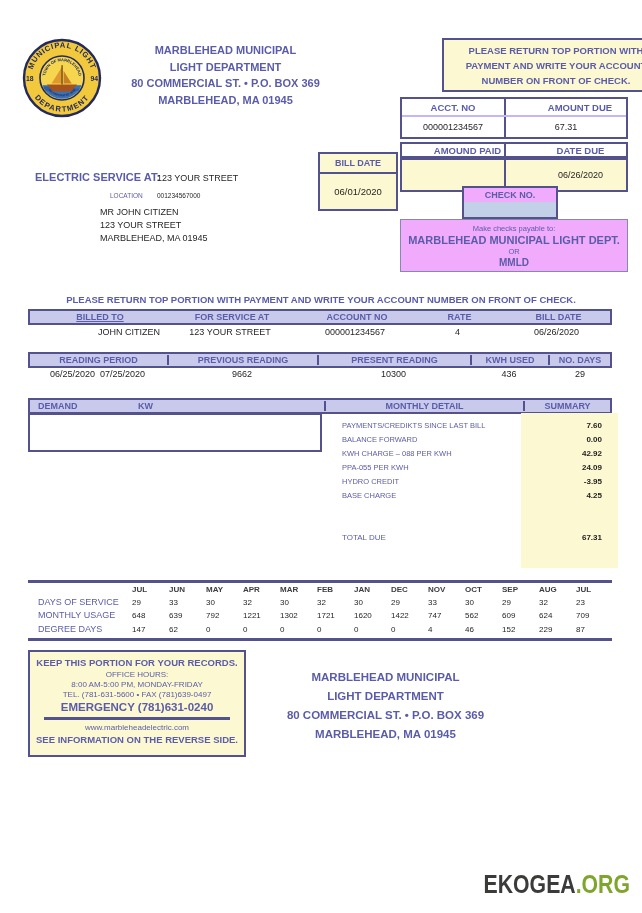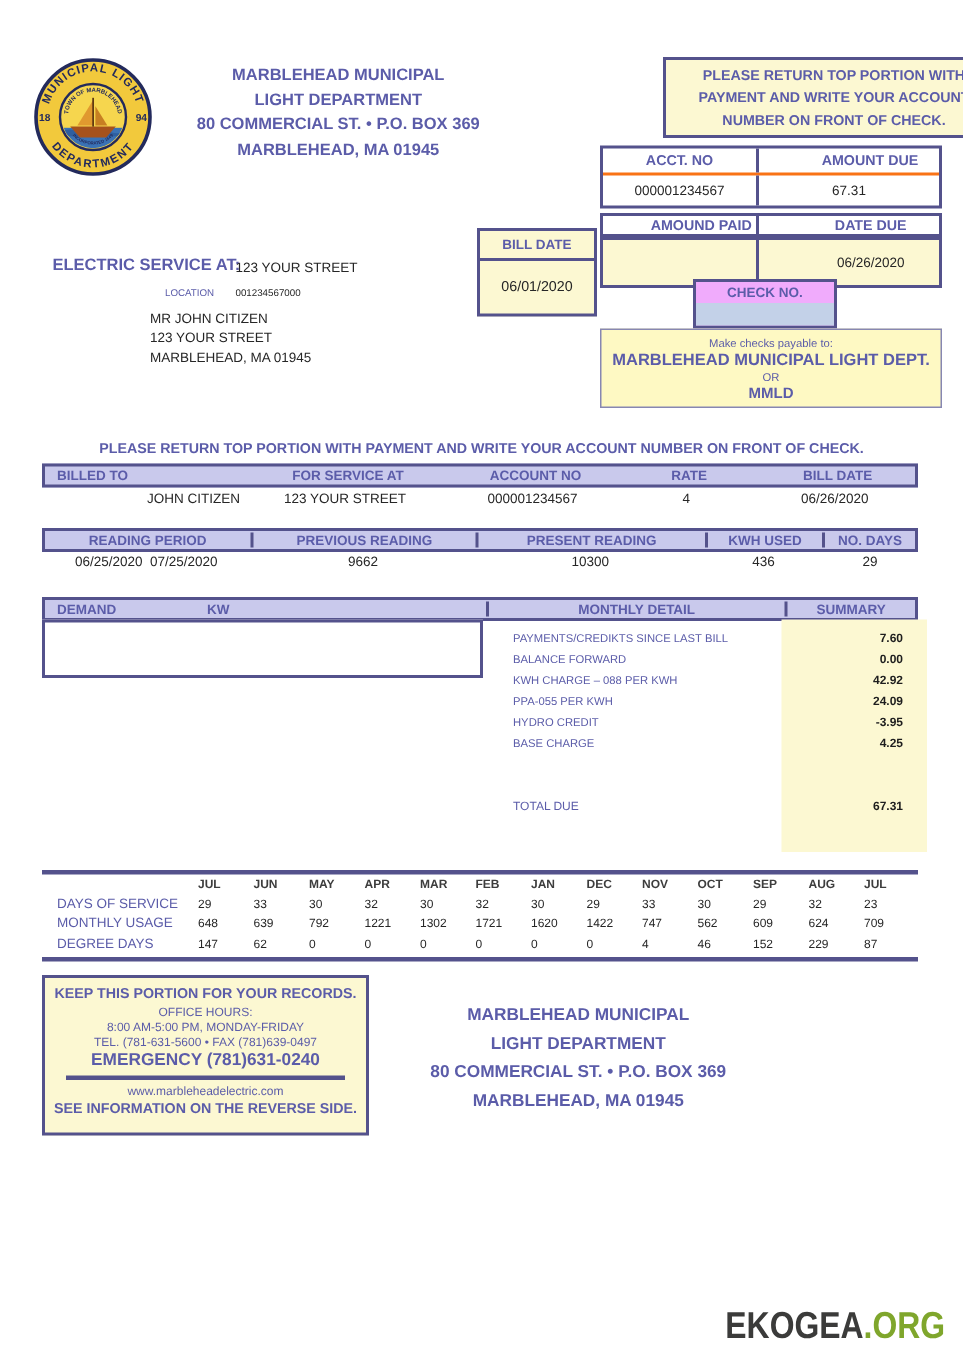--- a/index.html
+++ b/index.html
@@ -81,21 +81,21 @@
 
   <div class="abs ybox" style="left:400px;top:38px;width:228px;height:54px;display:flex;flex-direction:column;justify-content:center;margin-left:42px;">
     <div class="p b" style="font-size:9.5px;line-height:15px;text-align:center;">
       <div>PLEASE RETURN TOP PORTION WITH</div>
       <div>PAYMENT AND WRITE YOUR ACCOUNT</div>
       <div>NUMBER ON FRONT OF CHECK.</div>
     </div>
   </div>
 
   <div class="abs" style="left:400px;top:97px;width:228px;border:2px solid #54528c;box-sizing:border-box;background:#fff;">
-    <div style="display:flex;height:16px;border-bottom:2px solid #f97316;box-sizing:content-box;gap:28px;">
+    <div style="display:flex;height:16px;border-bottom:2px solid #c4b5fd;box-sizing:content-box;gap:28px;">
       <div class="p b divr" style="width:104px;font-size:9.5px;display:flex;align-items:center;justify-content:center;box-sizing:border-box;">ACCT. NO</div>
       <div class="p b" style="flex:1;font-size:9.5px;display:flex;align-items:center;justify-content:center;">AMOUNT DUE</div>
     </div>
     <div style="display:flex;height:20px;">
       <div class="blk divr" style="width:104px;font-size:9px;display:flex;align-items:center;justify-content:center;box-sizing:border-box;">000001234567</div>
       <div class="blk" style="flex:1;font-size:9px;display:flex;align-items:center;justify-content:center;">67.31</div>
     </div>
   </div>
 
   <div class="abs split" style="left:400px;top:142px;width:228px;height:16px;background:#fff;">
@@ -110,42 +110,42 @@
   <div class="abs" style="left:318px;top:152px;width:80px;border:2px solid #54528c;box-sizing:border-box;background:#fcf8d2;">
     <div class="p b" style="height:18px;border-bottom:2px solid #54528c;display:flex;align-items:center;justify-content:center;font-size:9px;">BILL DATE</div>
     <div class="blk" style="height:35px;display:flex;align-items:center;justify-content:center;font-size:9.5px;">06/01/2020</div>
   </div>
 
   <div class="abs" style="left:462px;top:186px;width:96px;border:2px solid #54528c;box-sizing:border-box;background:#f0abfc;">
     <div class="p b" style="height:14px;display:flex;align-items:center;justify-content:center;font-size:9px;">CHECK NO.</div>
     <div style="height:15px;background:#c3d1e8;font-size:9px;"></div>
   </div>
 
-  <div class="abs" style="left:400px;top:219px;width:228px;height:53px;background:#fef9c3;border:1px solid #8787b2;box-sizing:border-box;
+  <div class="abs" style="left:400px;top:219px;width:228px;height:53px;background:#f0abfc;border:1px solid #8787b2;box-sizing:border-box;
        display:flex;flex-direction:column;align-items:center;justify-content:center;gap:1px;">
     <div class="p" style="font-size:7.5px;">Make checks payable to:</div>
     <div class="p b" style="font-size:11px;">MARBLEHEAD MUNICIPAL LIGHT DEPT.</div>
     <div class="p" style="font-size:7.5px;">OR</div>
     <div class="p b" style="font-size:10px;">MMLD</div>
   </div>
 
   <div class="abs p b" style="left:35px;top:171px;font-size:11px;">ELECTRIC SERVICE AT:</div>
   <div class="abs blk" style="left:157px;top:173px;font-size:9px;">123 YOUR STREET</div>
   <div class="abs p" style="left:110px;top:192px;font-size:6.5px;">LOCATION</div>
   <div class="abs blk" style="left:157px;top:192px;font-size:6.5px;">001234567000</div>
   <div class="abs blk" style="left:100px;top:206px;font-size:9px;line-height:13px;">
     <div>MR JOHN CITIZEN</div>
     <div>123 YOUR STREET</div>
     <div>MARBLEHEAD, MA 01945</div>
   </div>
 
   <div class="abs p b" style="left:0;top:294px;width:642px;text-align:center;font-size:9.5px;">PLEASE RETURN TOP PORTION WITH PAYMENT AND WRITE YOUR ACCOUNT NUMBER ON FRONT OF CHECK.</div>
 
   <div class="bar" style="top:309px;">
-    <div class="cell" style="width:132px;text-align:left;padding-left:8px;">BILLED TO</div>
+    <div class="cell" style="width:132px;text-align:center;padding-left:8px;text-decoration:underline;">BILLED TO</div>
     <div class="cell" style="width:140px;">FOR SERVICE AT</div>
     <div class="cell" style="width:110px;">ACCOUNT NO</div>
     <div class="cell" style="width:95px;">RATE</div>
     <div class="cell" style="width:103px;">BILL DATE</div>
   </div>
   <div class="vals" style="top:327px;">
     <div class="cell" style="width:132px;text-align:right;padding-left:8px;">JOHN CITIZEN</div>
     <div class="cell" style="width:140px;">123 YOUR STREET</div>
     <div class="cell" style="width:110px;">000001234567</div>
     <div class="cell" style="width:95px;">4</div>

